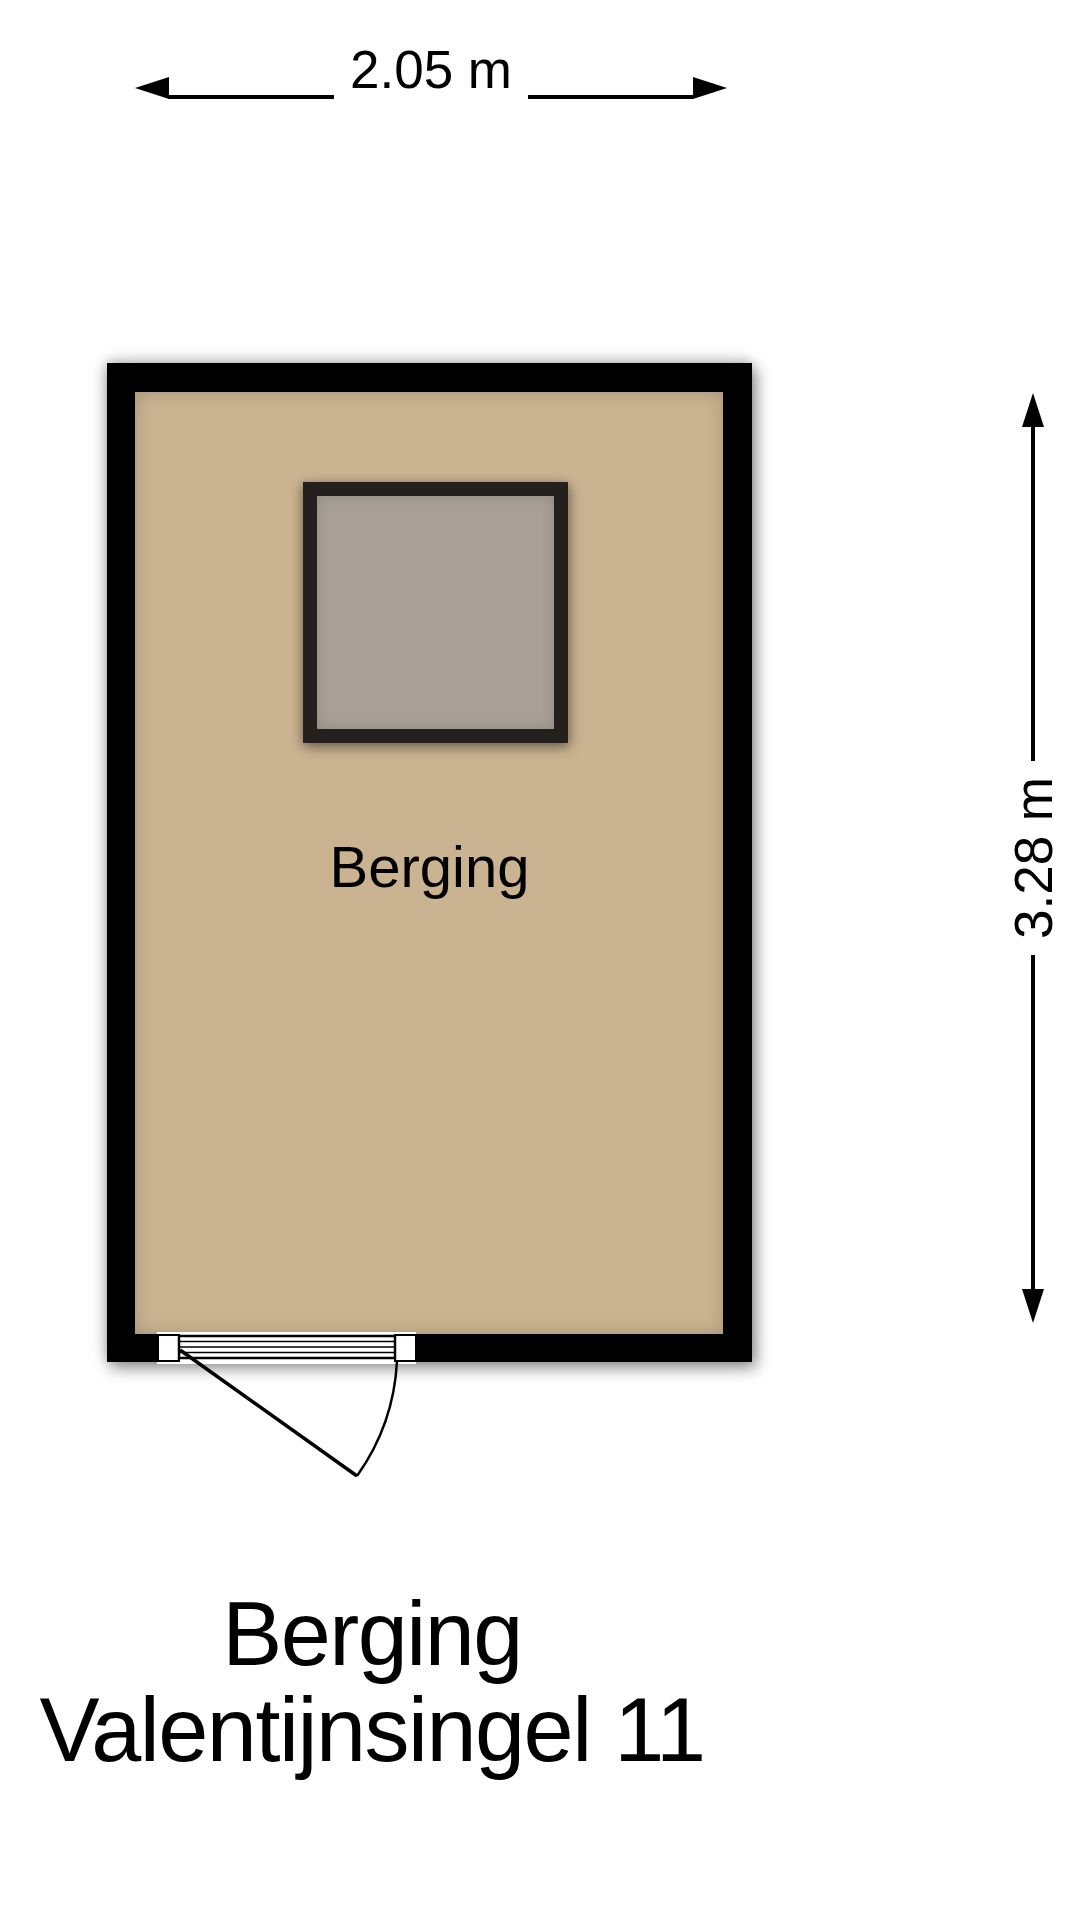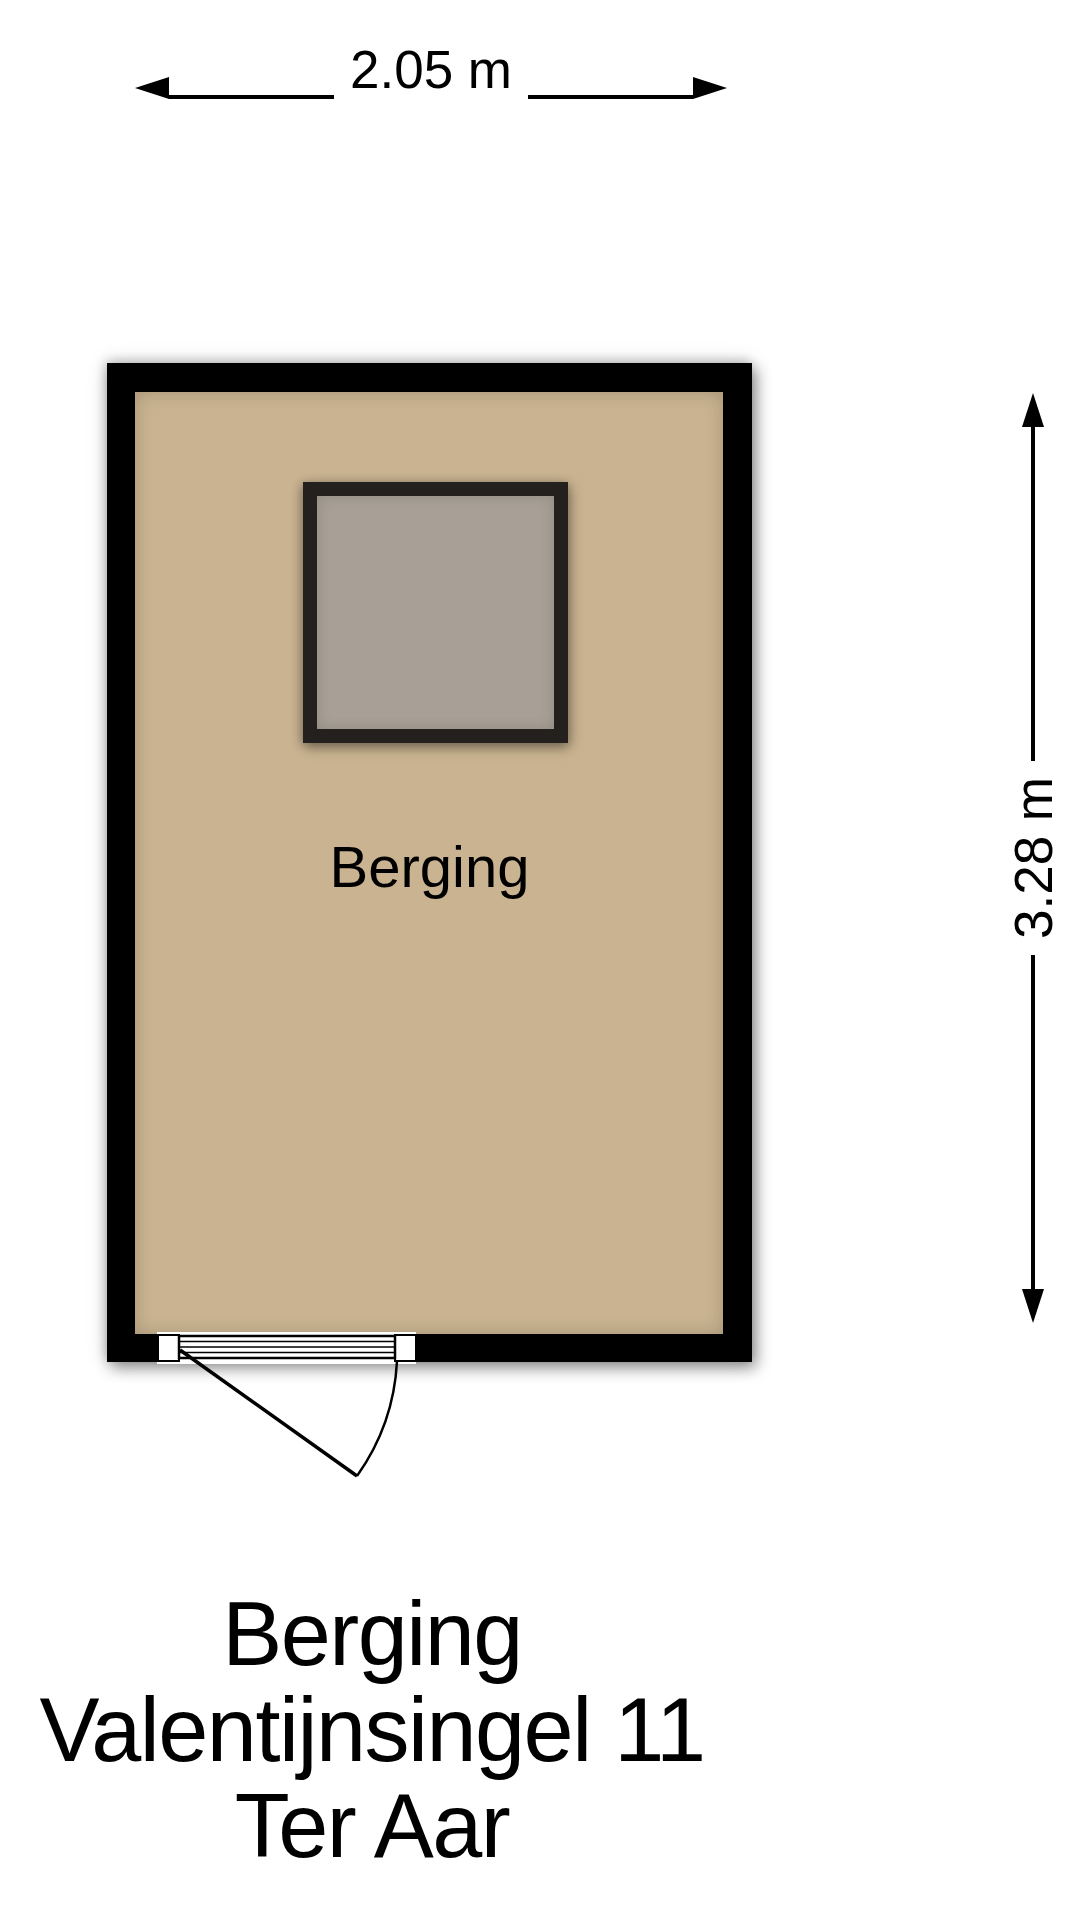--- a/index.html
+++ b/index.html
@@ -122,16 +122,15 @@
     <span class="arr-up"></span>
     <span class="dim-line-v"></span>
     <span class="dim-text-v">3.28 m</span>
     <span class="dim-line-v"></span>
     <span class="arr-down"></span>
   </div>
 
   <div class="caption">
     <div>Berging</div>
     <div>Valentijnsingel 11</div>
-    <div>Ter Aar</div>
   </div>
 
 </div>
 
 </body></html>

